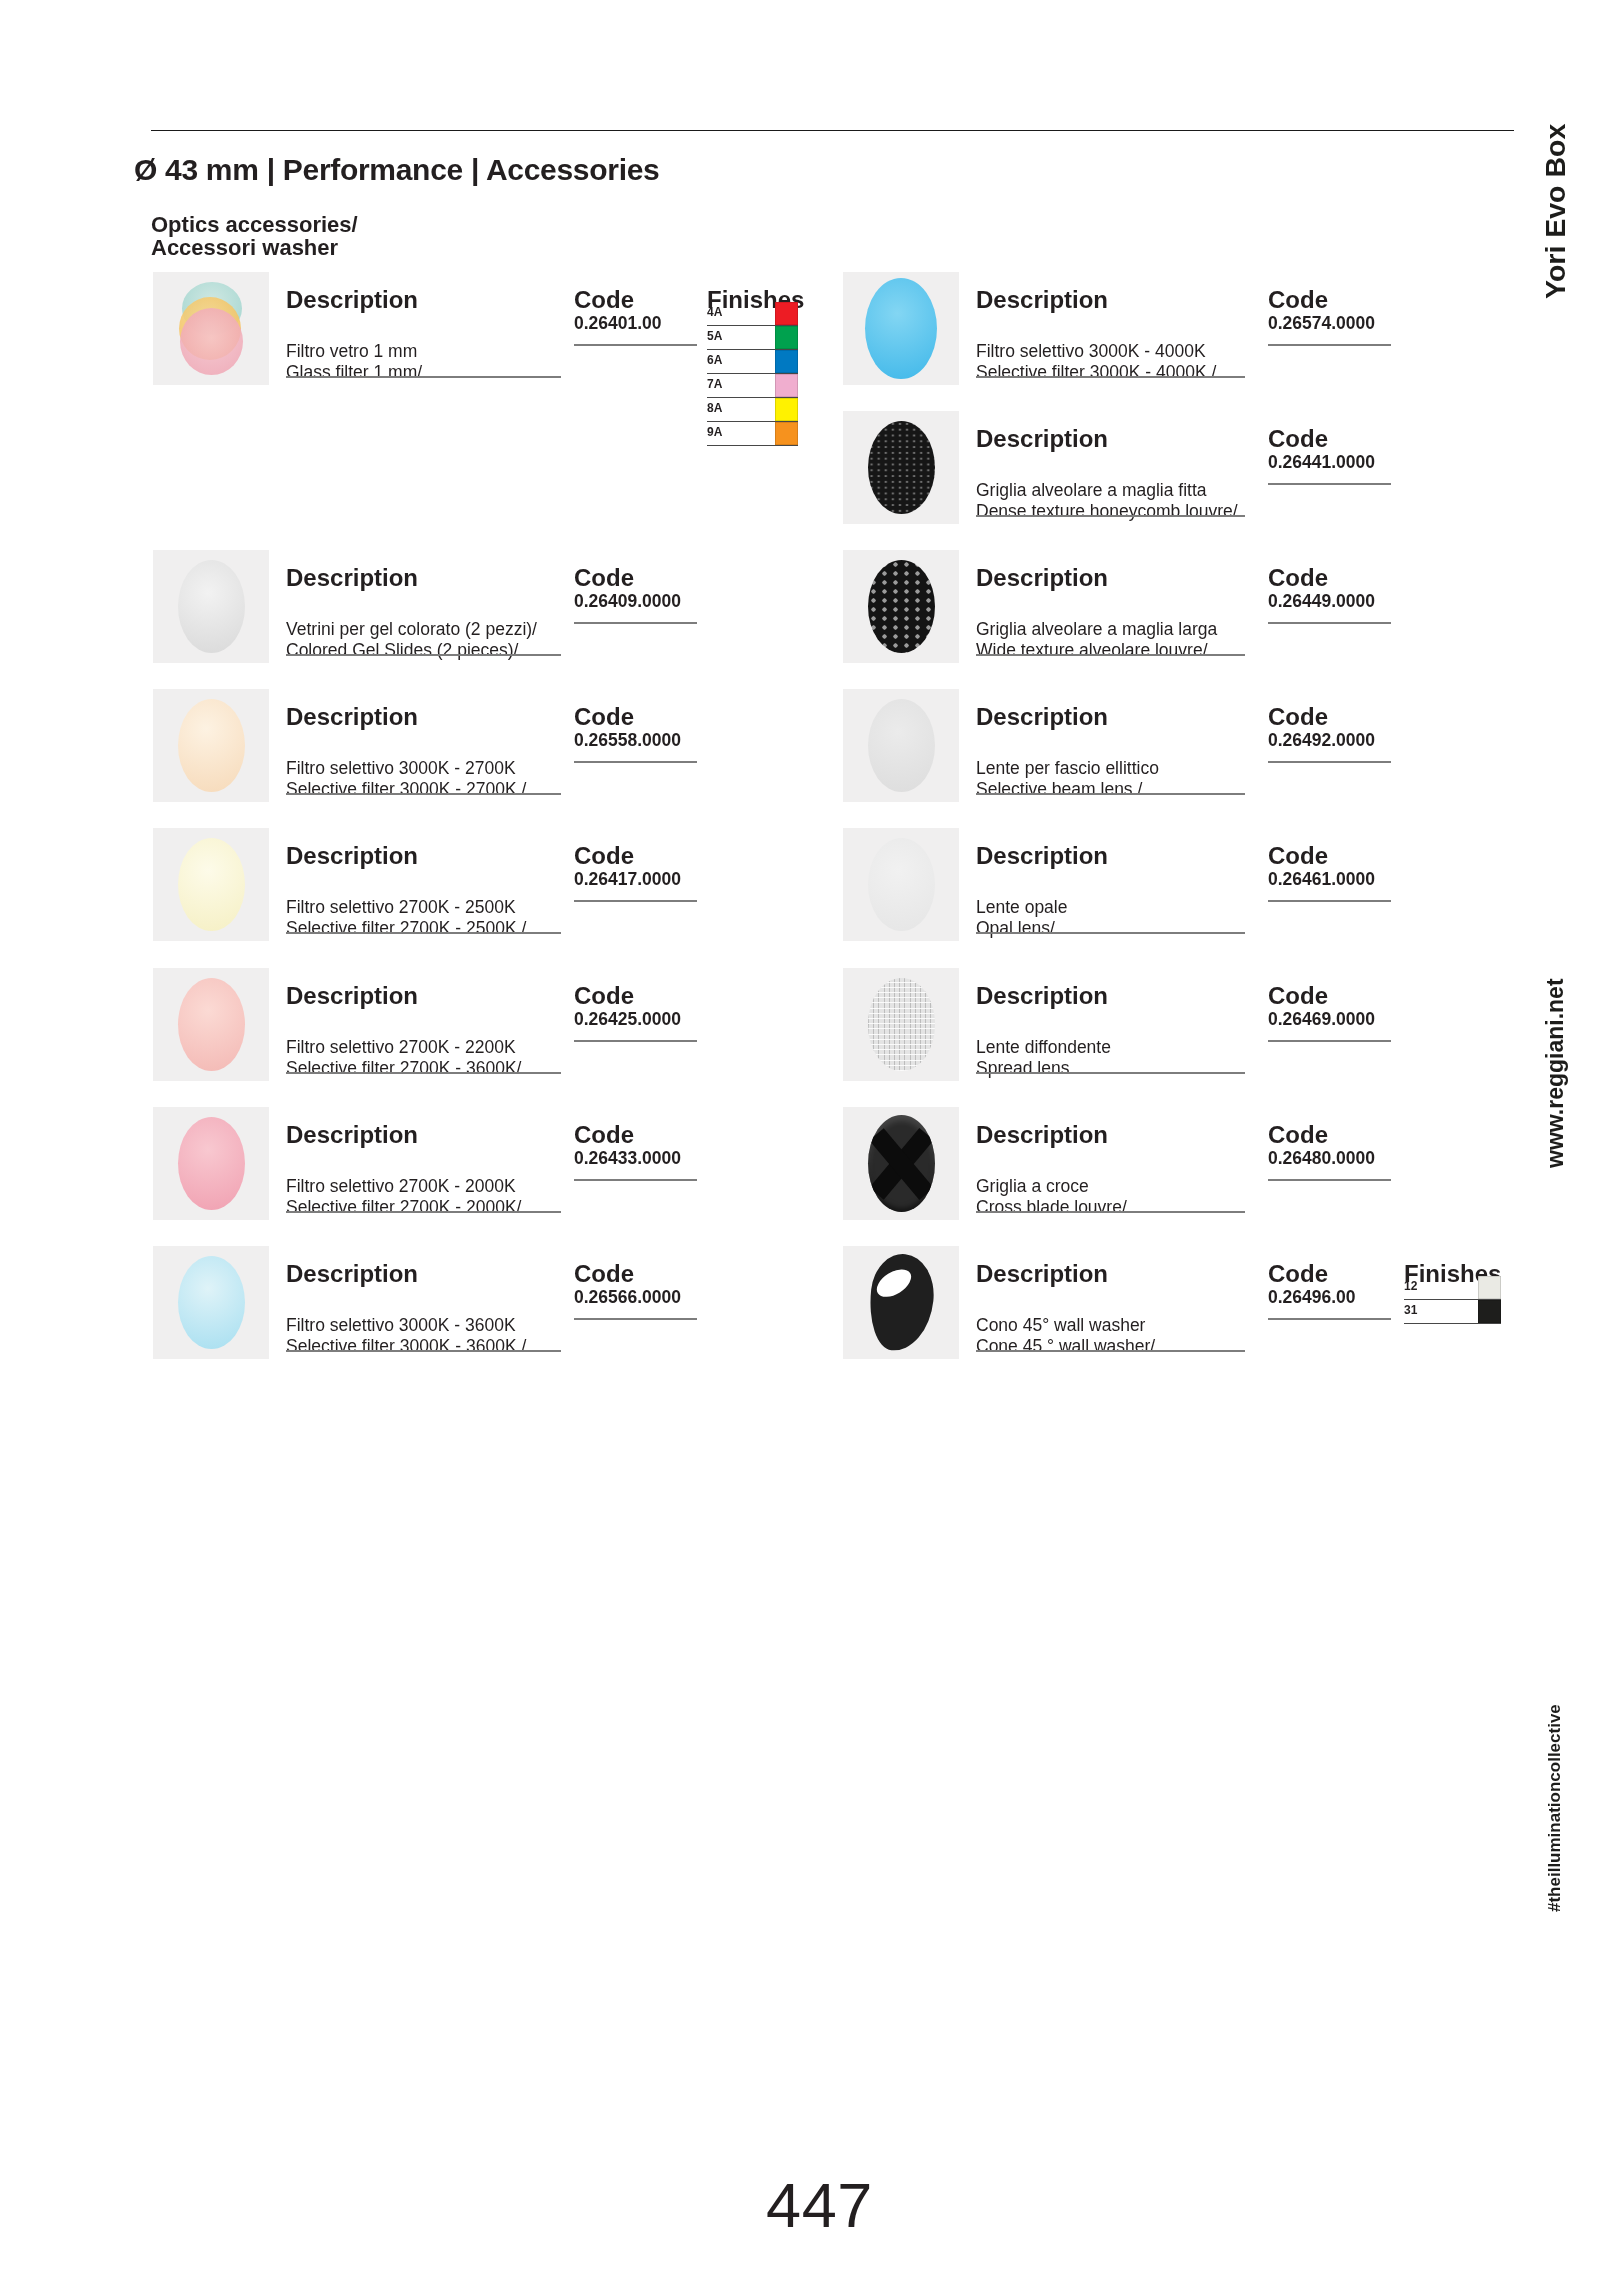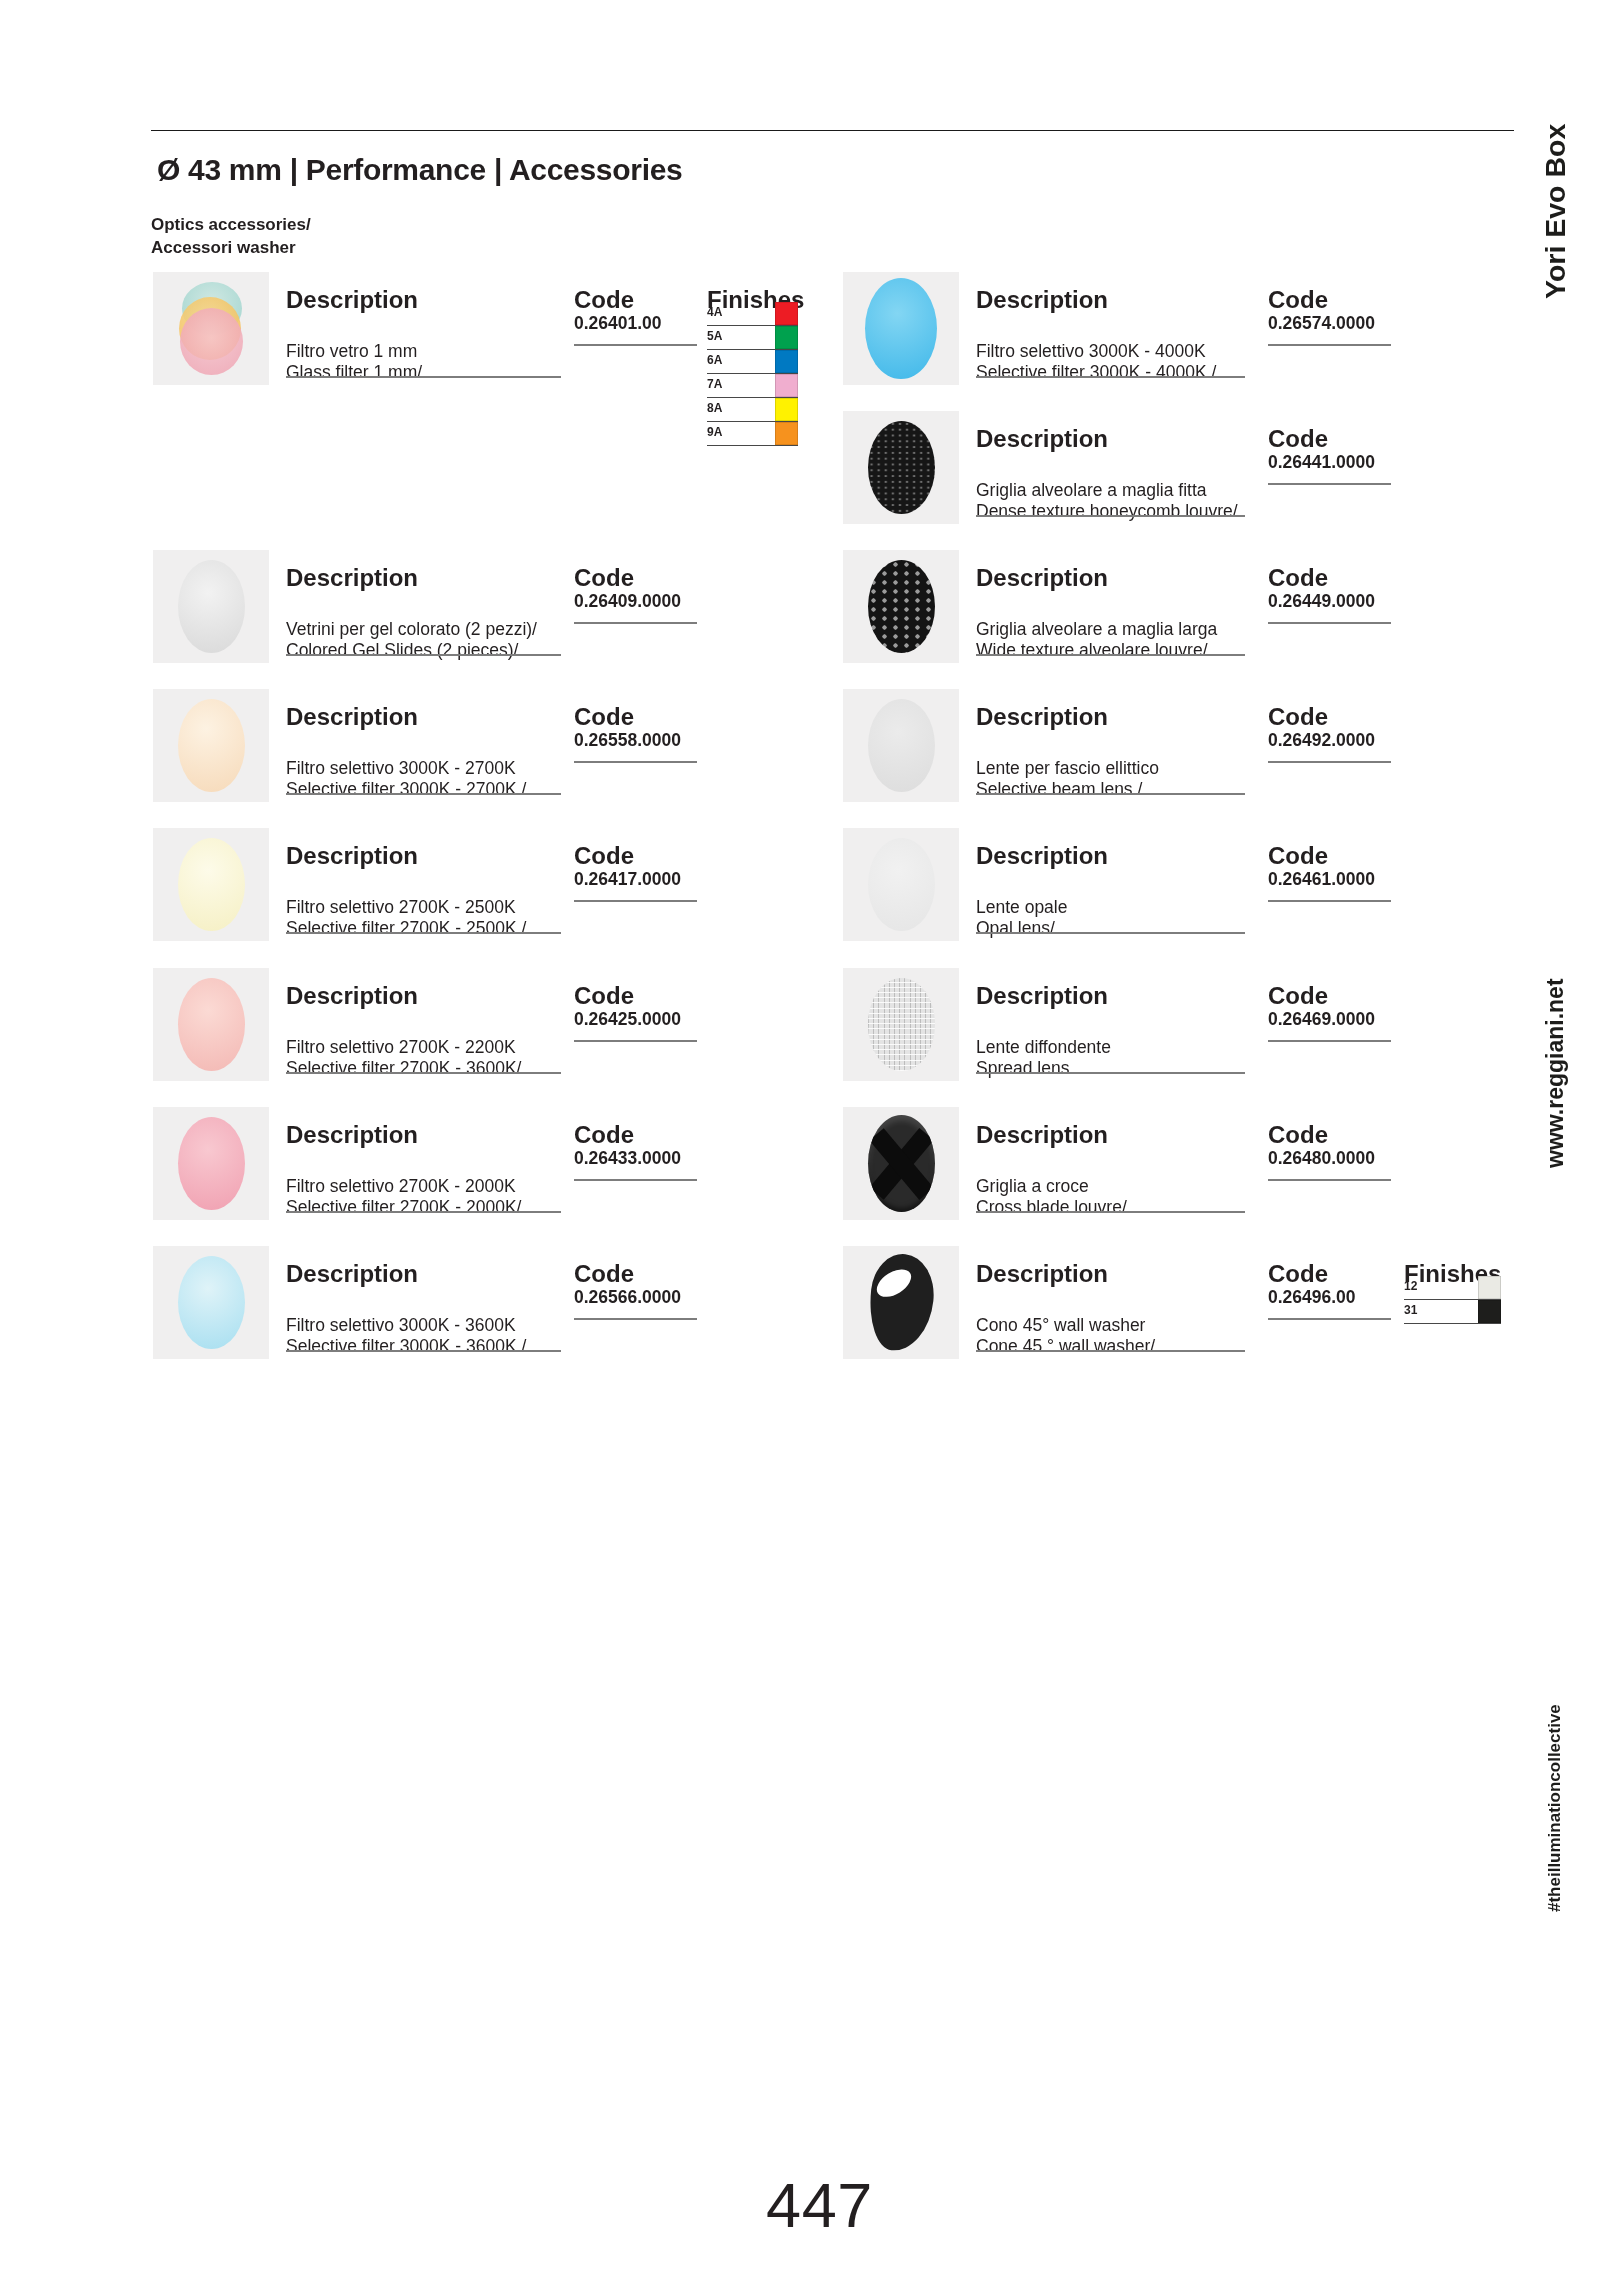--- a/index.html
+++ b/index.html
@@ -3,22 +3,22 @@
 <meta charset="utf-8">
 <style>
   html,body{margin:0;padding:0;}
   body{width:1618px;height:2295px;position:relative;background:#ffffff;
        font-family:"Liberation Sans", sans-serif;color:#231f20;overflow:hidden;}
 
   .abs{position:absolute;}
 
   
   #top-rule{left:151px;top:130px;width:1363px;height:1.3px;background:#1a1a1a;}
-  #page-title{left:157px;top:153px;font-size:30px;font-weight:700;letter-spacing:-0.3px;white-space:nowrap;}
-  #subtitle{left:151px;top:214px;font-size:17px;font-weight:700;line-height:22.7px;}
+  #page-title{left:134px;top:153px;font-size:30px;font-weight:700;letter-spacing:-0.3px;white-space:nowrap;}
+  #subtitle{left:151px;top:214px;font-size:22px;font-weight:700;line-height:22.7px;}
 
   
   .row{position:absolute;width:751px;height:139px;}
   .col-left{left:153px;}
   .col-right{left:843px;}
   .st1{top:272px;}.st2{top:411px;}.st3{top:550px;}.st4{top:689px;}
   .st5{top:828px;}.st6{top:968px;}.st7{top:1107px;}.st8{top:1246px;}
 
   .thumb{position:absolute;left:0;top:0;width:116px;height:113px;background:#f0efef;
          display:flex;align-items:center;justify-content:center;overflow:hidden;}

